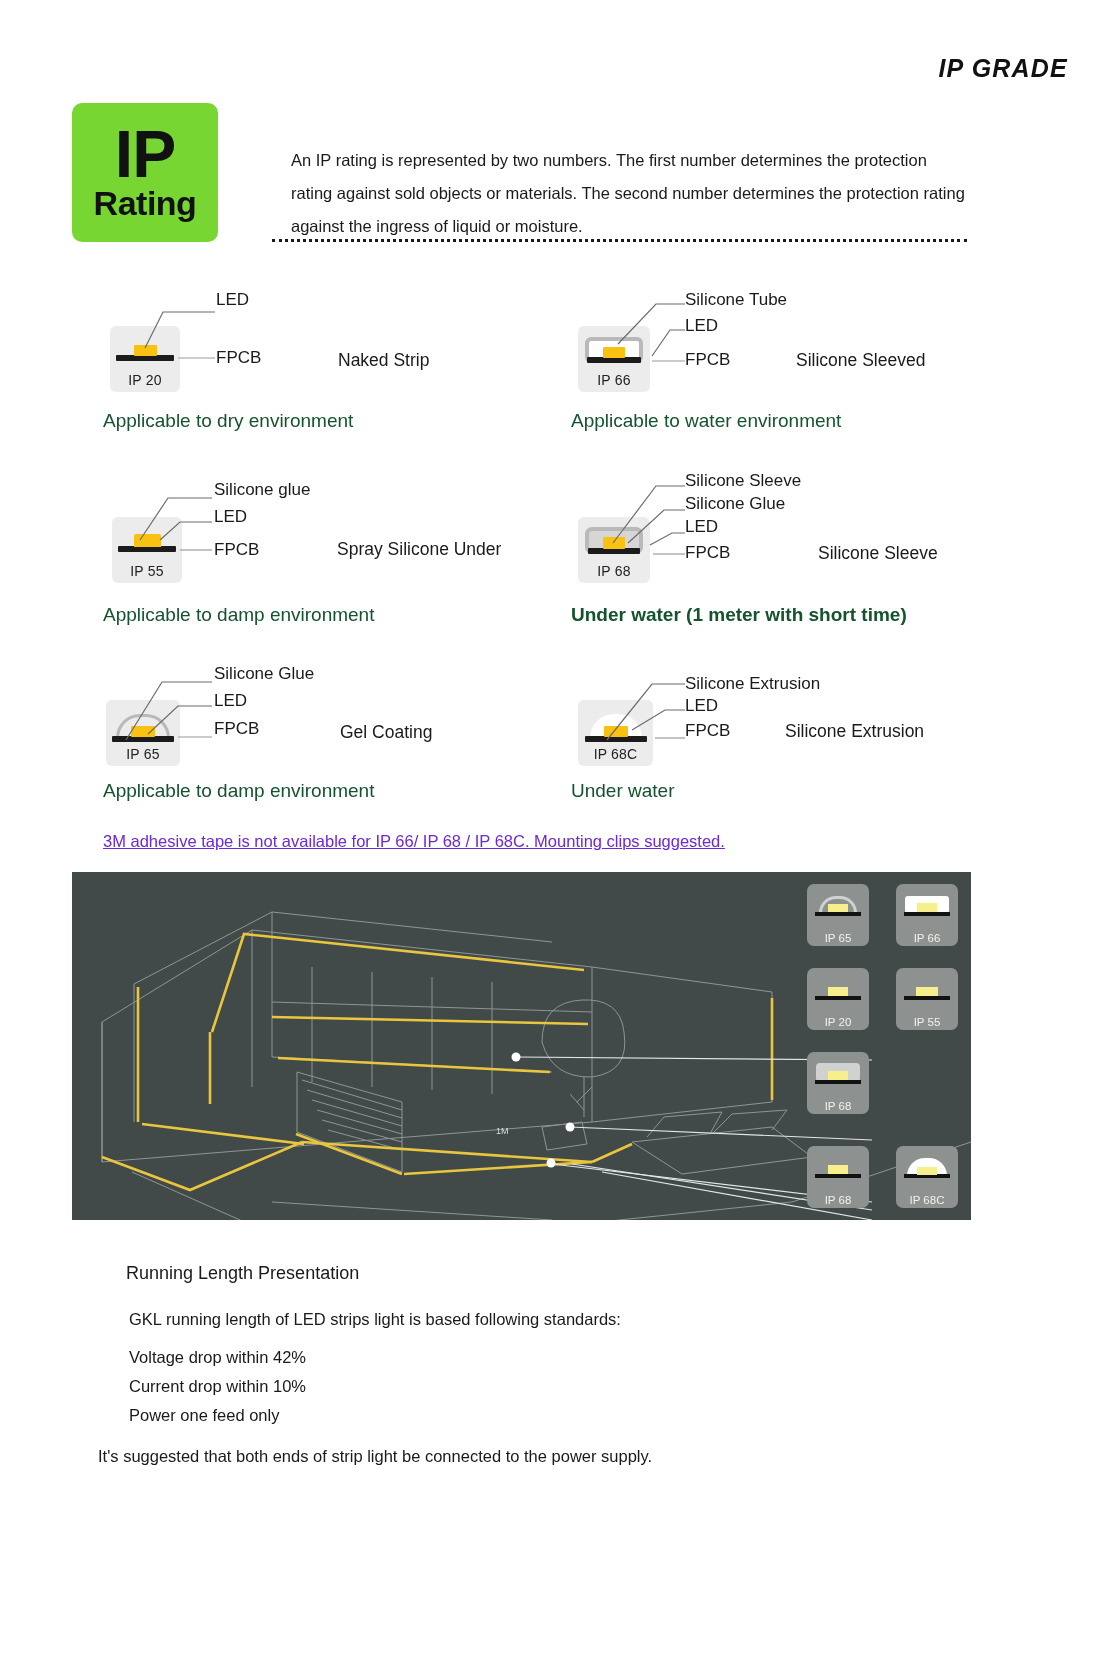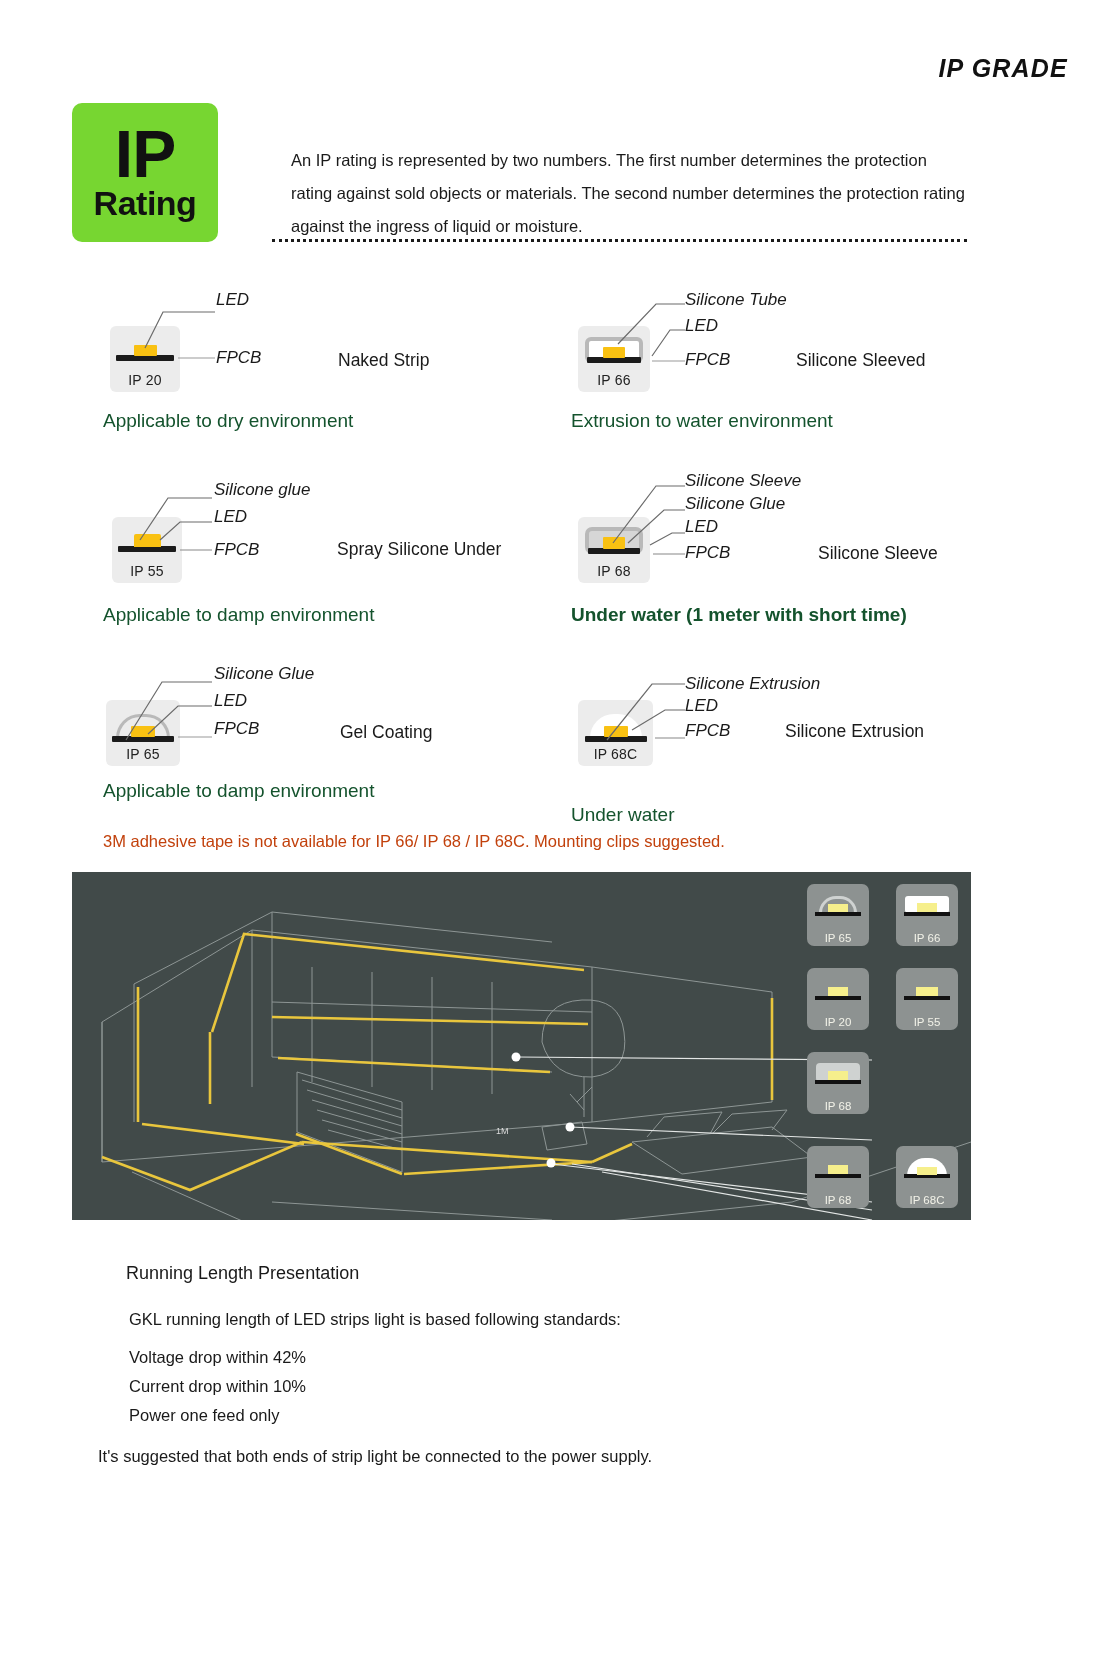--- a/index.html
+++ b/index.html
@@ -129,21 +129,20 @@
     border-radius: 100px 100px 0 0;
     background: #ffffff;
   }
 
   
   .lbl {
     position: absolute;
     font-size: 17px;
     color: #1a1a1a;
     white-space: nowrap;
-    font-style: italic;
   }
   .type-name {
     position: absolute;
     font-size: 17.5px;
     color: #1a1a1a;
     white-space: nowrap;
   }
   .caption {
     position: absolute;
     font-size: 19px;
@@ -151,21 +150,22 @@
     white-space: nowrap;
   }
   svg.leaders { position: absolute; overflow: visible; pointer-events: none; }
 
   
   .note {
     position: absolute;
     left: 103px;
     top: 832px;
     font-size: 16.5px;
-    color: #c2410c;
+    color: #6d28d9;
+    text-decoration: underline;
   }
 
   
   .photo {
     position: absolute;
     left: 72px;
     top: 872px;
     width: 899px;
     height: 348px;
     background: #414a49;
@@ -283,21 +283,21 @@
     </div>
     <svg class="leaders" style="left:560px; top:0; width:340px; height:420px;">
       <polyline points="58,344 96,304 125,304" fill="none" stroke="#6b6b6b" stroke-width="1.2"></polyline>
       <polyline points="92,356 110,330 125,330" fill="none" stroke="#6b6b6b" stroke-width="1.2"></polyline>
       <line x1="92" y1="361" x2="125" y2="361" stroke="#9a9a9a" stroke-width="1.2"></line>
     </svg>
     <div class="lbl" style="left:685px; top:290px;">Silicone Tube</div>
     <div class="lbl" style="left:685px; top:316px;">LED</div>
     <div class="lbl" style="left:685px; top:350px;">FPCB</div>
     <div class="type-name" style="left:796px; top:350px;">Silicone Sleeved</div>
-    <div class="caption" style="left:571px; top:410px;">Extrusion to water environment</div>
+    <div class="caption" style="left:571px; top:410px;">Applicable to water environment</div>
   </div>
 
   <div class="cell">
     <div class="swatch" style="left:112px; top:517px; width:70px; height:66px;">
       <div class="pcb" style="left:6px; top:29px; width:58px; height:6px;"></div>
       <div class="led" style="left:22px; top:17px; width:27px; height:13px; background:#f9c112; border-radius:2px 2px 0 0;"></div>
       <div class="led" style="left:25px; top:20px; width:21px; height:10px;"></div>
       <div class="swatch-label">IP 55</div>
     </div>
     <svg class="leaders" style="left:0; top:0; width:320px; height:620px;">
@@ -361,21 +361,21 @@
     </div>
     <svg class="leaders" style="left:560px; top:0; width:340px; height:800px;">
       <polyline points="47,740 92,684 125,684" fill="none" stroke="#6b6b6b" stroke-width="1.2"></polyline>
       <polyline points="72,730 105,710 125,710" fill="none" stroke="#6b6b6b" stroke-width="1.2"></polyline>
       <line x1="95" y1="738" x2="125" y2="738" stroke="#9a9a9a" stroke-width="1.2"></line>
     </svg>
     <div class="lbl" style="left:685px; top:674px;">Silicone Extrusion</div>
     <div class="lbl" style="left:685px; top:696px;">LED</div>
     <div class="lbl" style="left:685px; top:721px;">FPCB</div>
     <div class="type-name" style="left:785px; top:721px;">Silicone Extrusion</div>
-    <div class="caption" style="left:571px; top:780px;margin-top:24px;">Under water</div>
+    <div class="caption" style="left:571px; top:780px;">Under water</div>
   </div>
 
 </div>
 
 <div class="note">3M adhesive tape is not available for IP 66/ IP 68 / IP 68C. Mounting clips suggested.</div>
 
 <div class="photo">
   <svg width="899" height="348">
     <g stroke="#9ba3a2" stroke-width="1" fill="none" opacity="0.85">
       <path d="M30 150 L180 58 L520 95 L520 250 L30 290 Z"></path>

